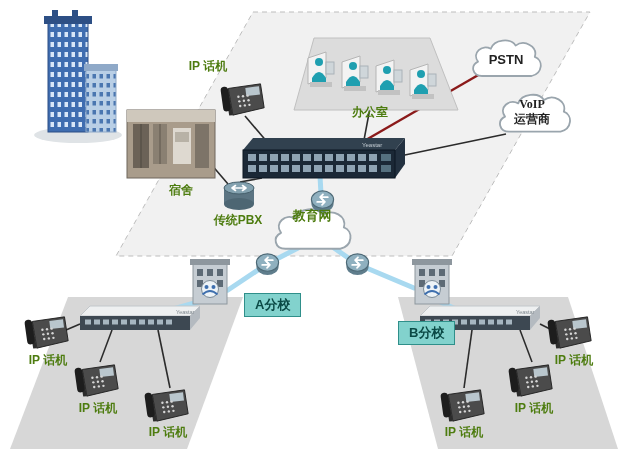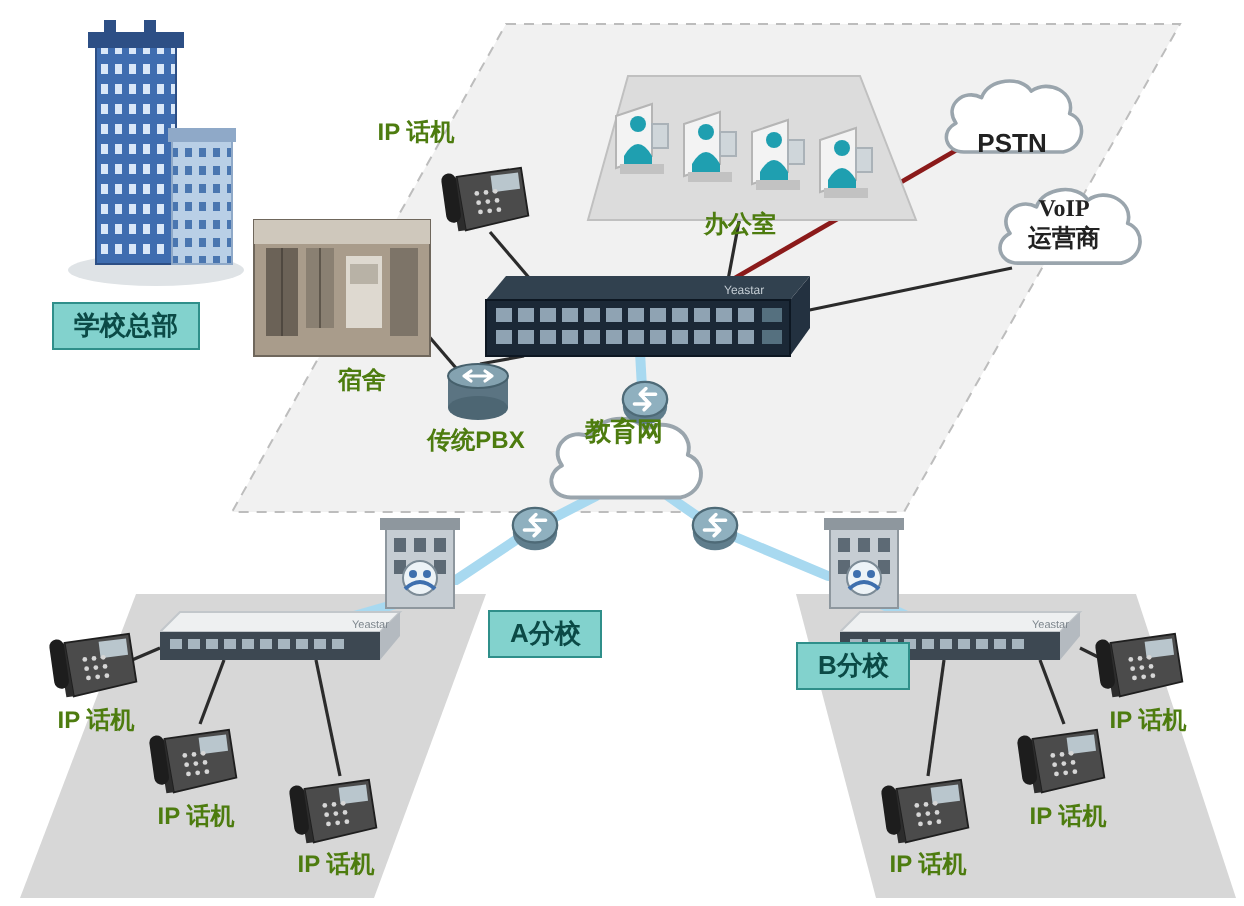--- a/index.html
+++ b/index.html
@@ -221,31 +221,30 @@
 
     <use href="#icon-phone" x="220" y="80" width="46" height="39"></use>
     <use href="#icon-phone" x="24" y="313" width="46" height="39"></use>
     <use href="#icon-phone" x="74" y="361" width="46" height="39"></use>
     <use href="#icon-phone" x="144" y="386" width="46" height="39"></use>
     <use href="#icon-phone" x="547" y="313" width="46" height="39"></use>
     <use href="#icon-phone" x="508" y="361" width="46" height="39"></use>
     <use href="#icon-phone" x="440" y="386" width="46" height="39"></use>
   </svg>
 
-  <div class="tag" style="left:26px; top:151px;">学校总部</div>
-  <div class="tag" style="left:244px; top:305px;">A分校</div>
+  <div class="tag" style="left:244px; top:293px;">A分校</div>
   <div class="tag" style="left:398px; top:309px;margin-top:12px;">B分校</div>
 
   <div class="lbl" style="left:176px; top:58px; width:64px;">IP 话机</div>
   <div class="lbl" style="left:340px; top:104px; width:60px;">办公室</div>
   <div class="lbl" style="left:153px; top:182px; width:40px; text-align:right;">宿舍</div>
   <div class="lbl" style="left:206px; top:212px; width:64px;">传统PBX</div>
   <div class="lbl big" style="left:282px; top:207px; width:60px;">教育网</div>
 
-  <div class="cloud-text" style="left:478px; top:52px; width:56px; font-size:13px;margin-top:12px;">PSTN</div>
+  <div class="cloud-text" style="left:478px; top:52px; width:56px; font-size:13px;">PSTN</div>
   <div class="cloud-text" style="left:500px; top:97px; width:64px; font-size:12px;font-family:Liberation Serif, serif;">
     <span>VoIP</span><br>
     <span>运营商</span>
   </div>
 
   <div class="lbl" style="left:18px; top:352px; width:60px;">IP 话机</div>
   <div class="lbl" style="left:68px; top:400px; width:60px;">IP 话机</div>
   <div class="lbl" style="left:138px; top:424px; width:60px;">IP 话机</div>
   <div class="lbl" style="left:544px; top:352px; width:60px;">IP 话机</div>
   <div class="lbl" style="left:504px; top:400px; width:60px;">IP 话机</div>

